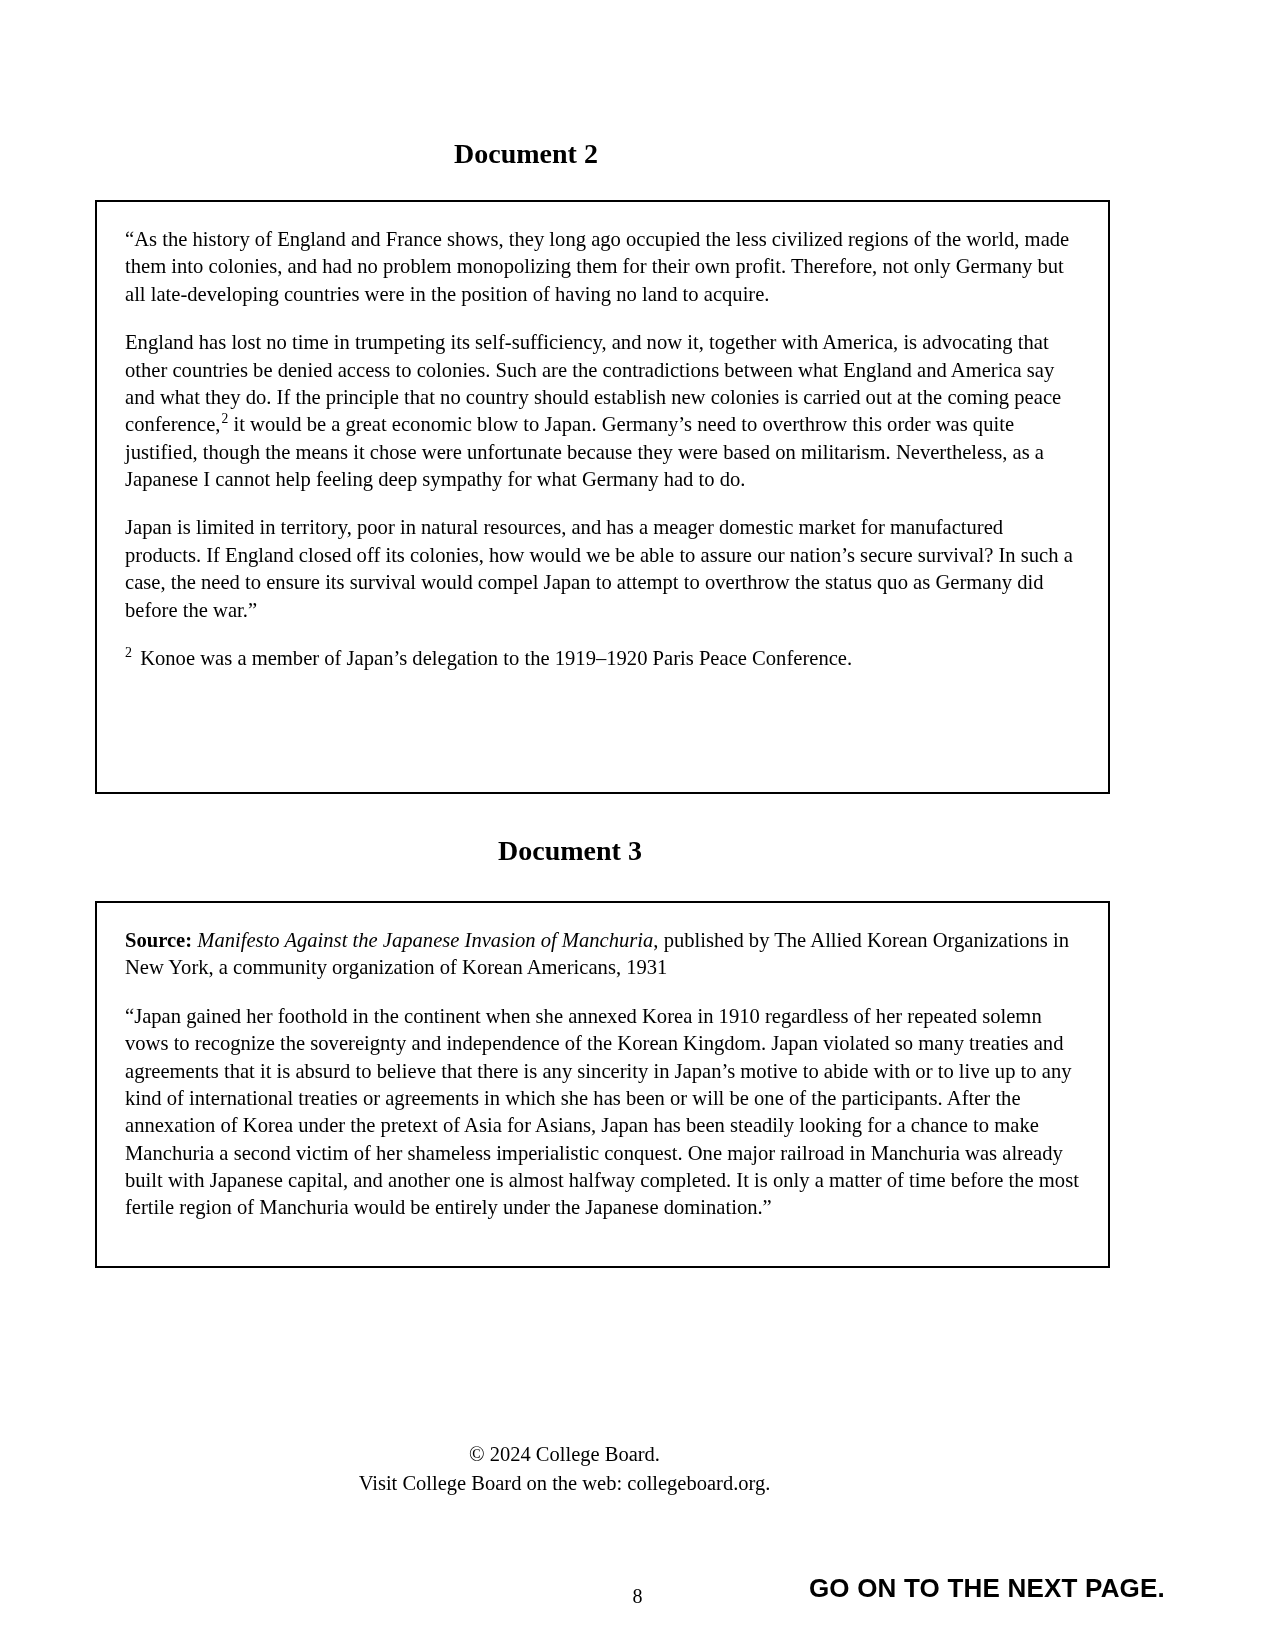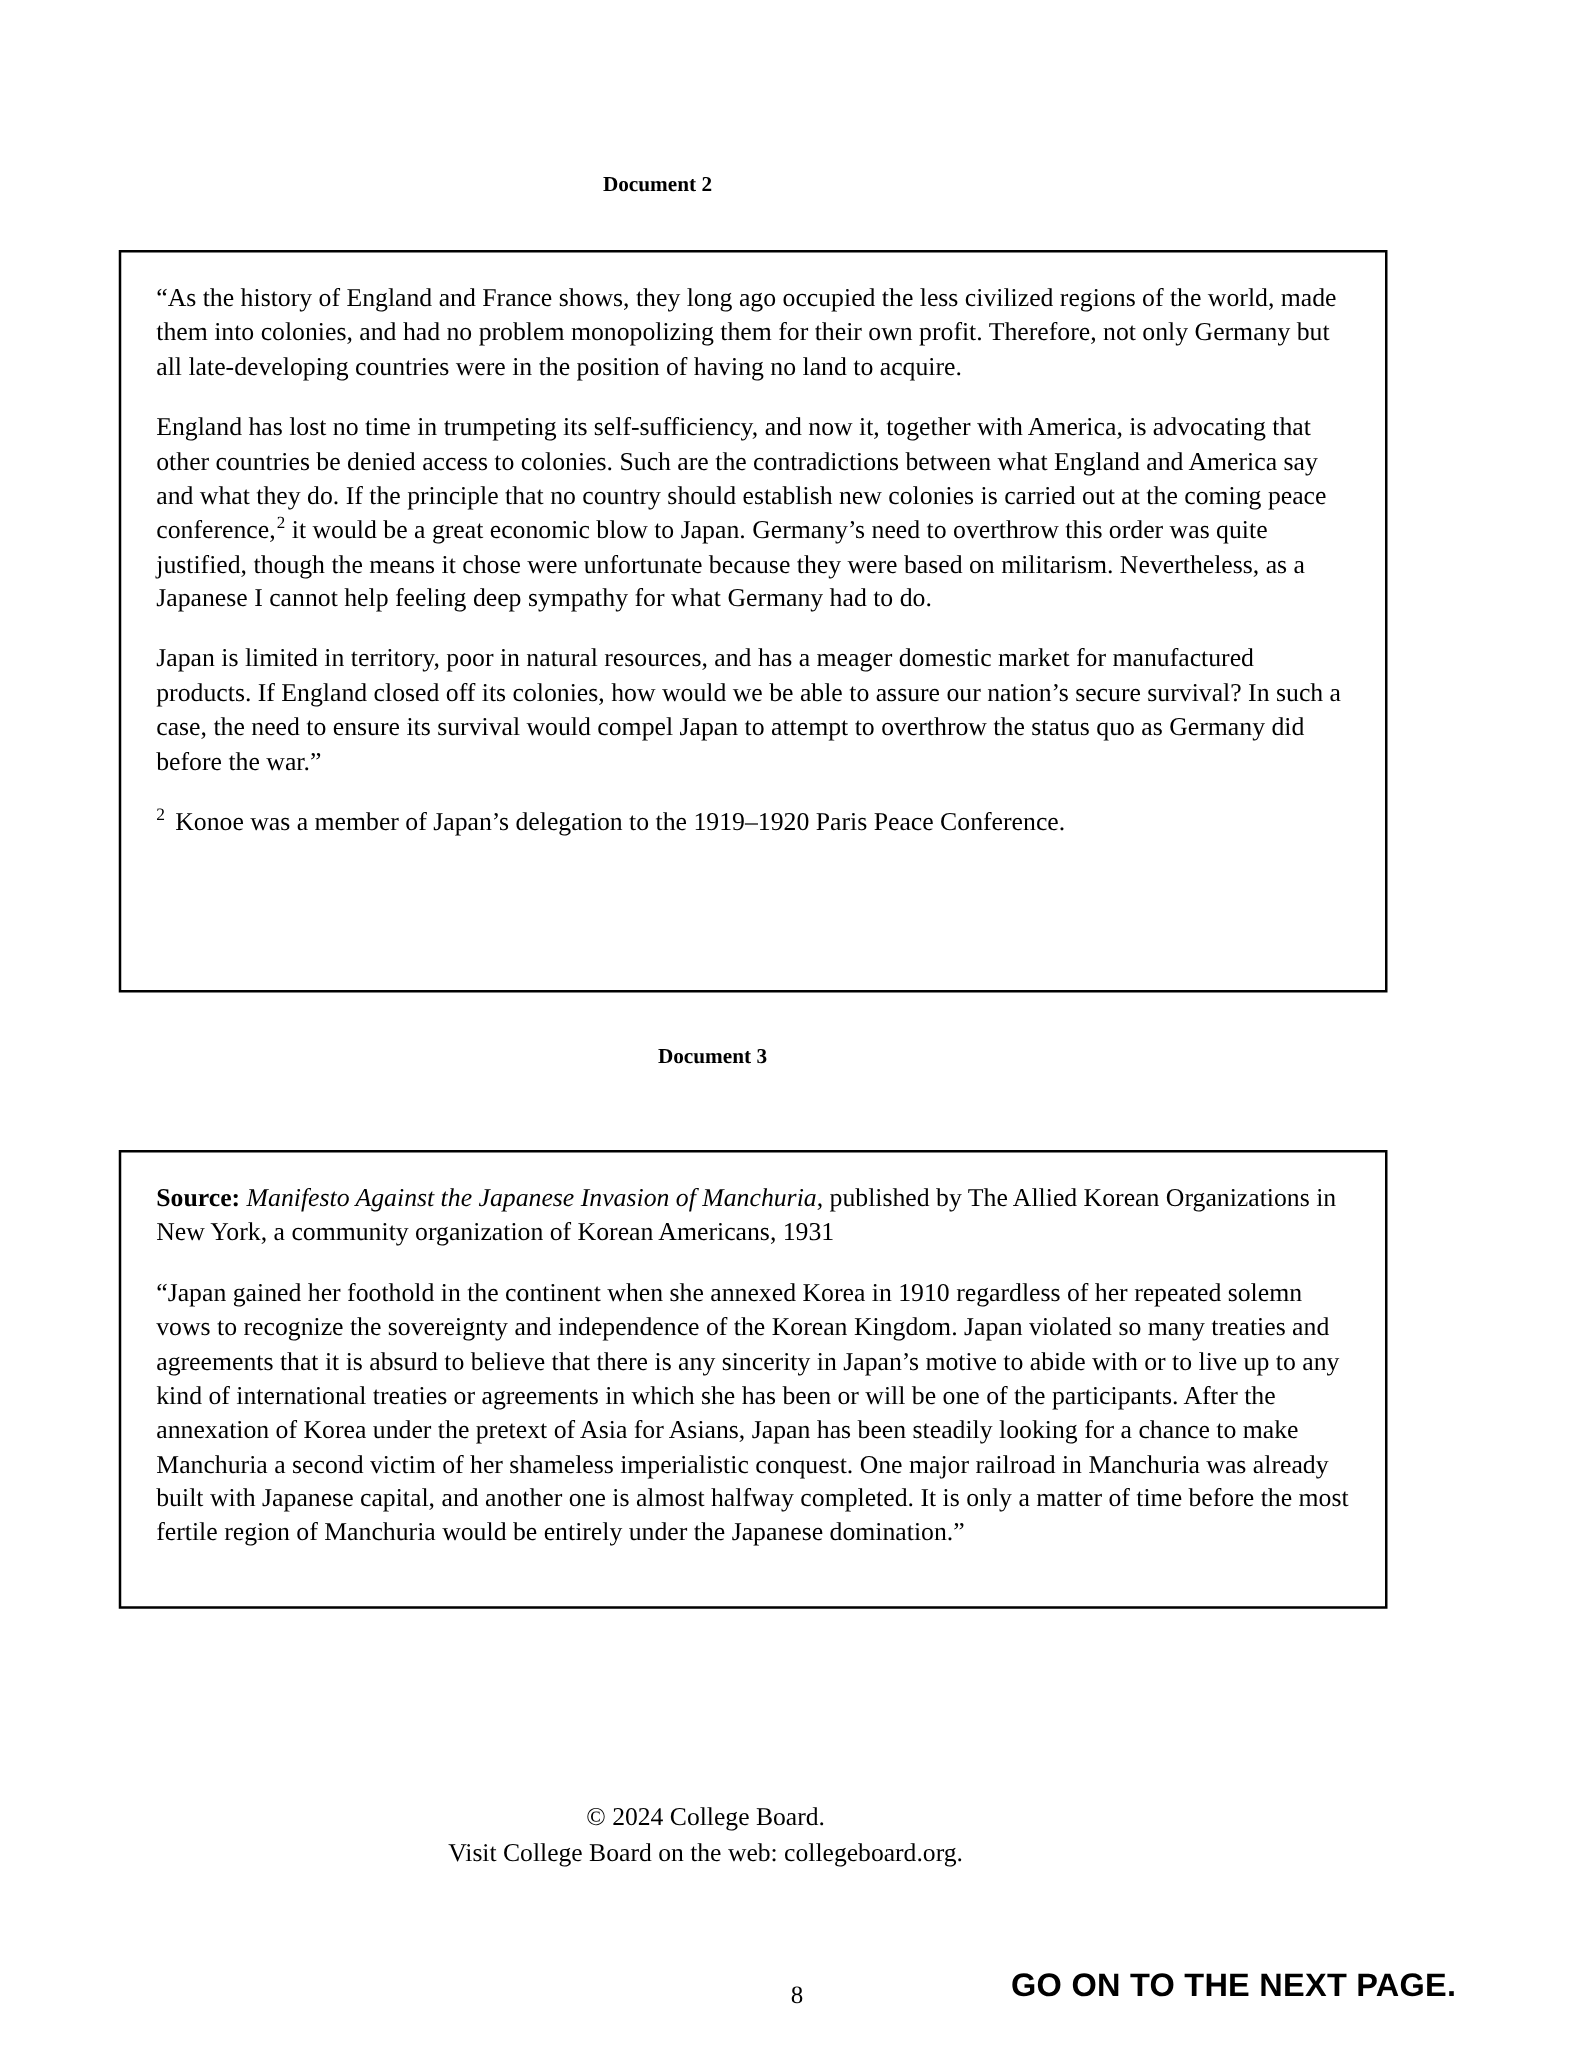--- a/index.html
+++ b/index.html
@@ -36,36 +36,36 @@
     line-height: 0;
   }
 
   
   .doc-heading {
     position: absolute;
     left: 0;
     width: 1052px;
     text-align: center;
     font-weight: bold;
-    font-size: 17px;
+    font-size: 28px;
   }
   #doc2-heading { top: 138px; }
   #doc3-heading { top: 835px; margin-left: 44px; }
 
   
   .doc-box {
     position: absolute;
     left: 95px;
     width: 1015px;
     border: 2px solid #000000;
     box-sizing: border-box;
     padding: 24px 26px 22px 28px;
   }
   #doc2-box { top: 200px; height: 594px; }
-  #doc3-box { top: 901px; height: 367px; margin-top: 19px; }
+  #doc3-box { top: 901px; height: 367px; }
 
   .doc-box p {
     margin: 0;
     font-size: 20.6px;
     line-height: 1.33;
     text-align: left;
   }
   .doc-box p + p { margin-top: 21px; }
 
   .src-label { font-weight: bold; }

